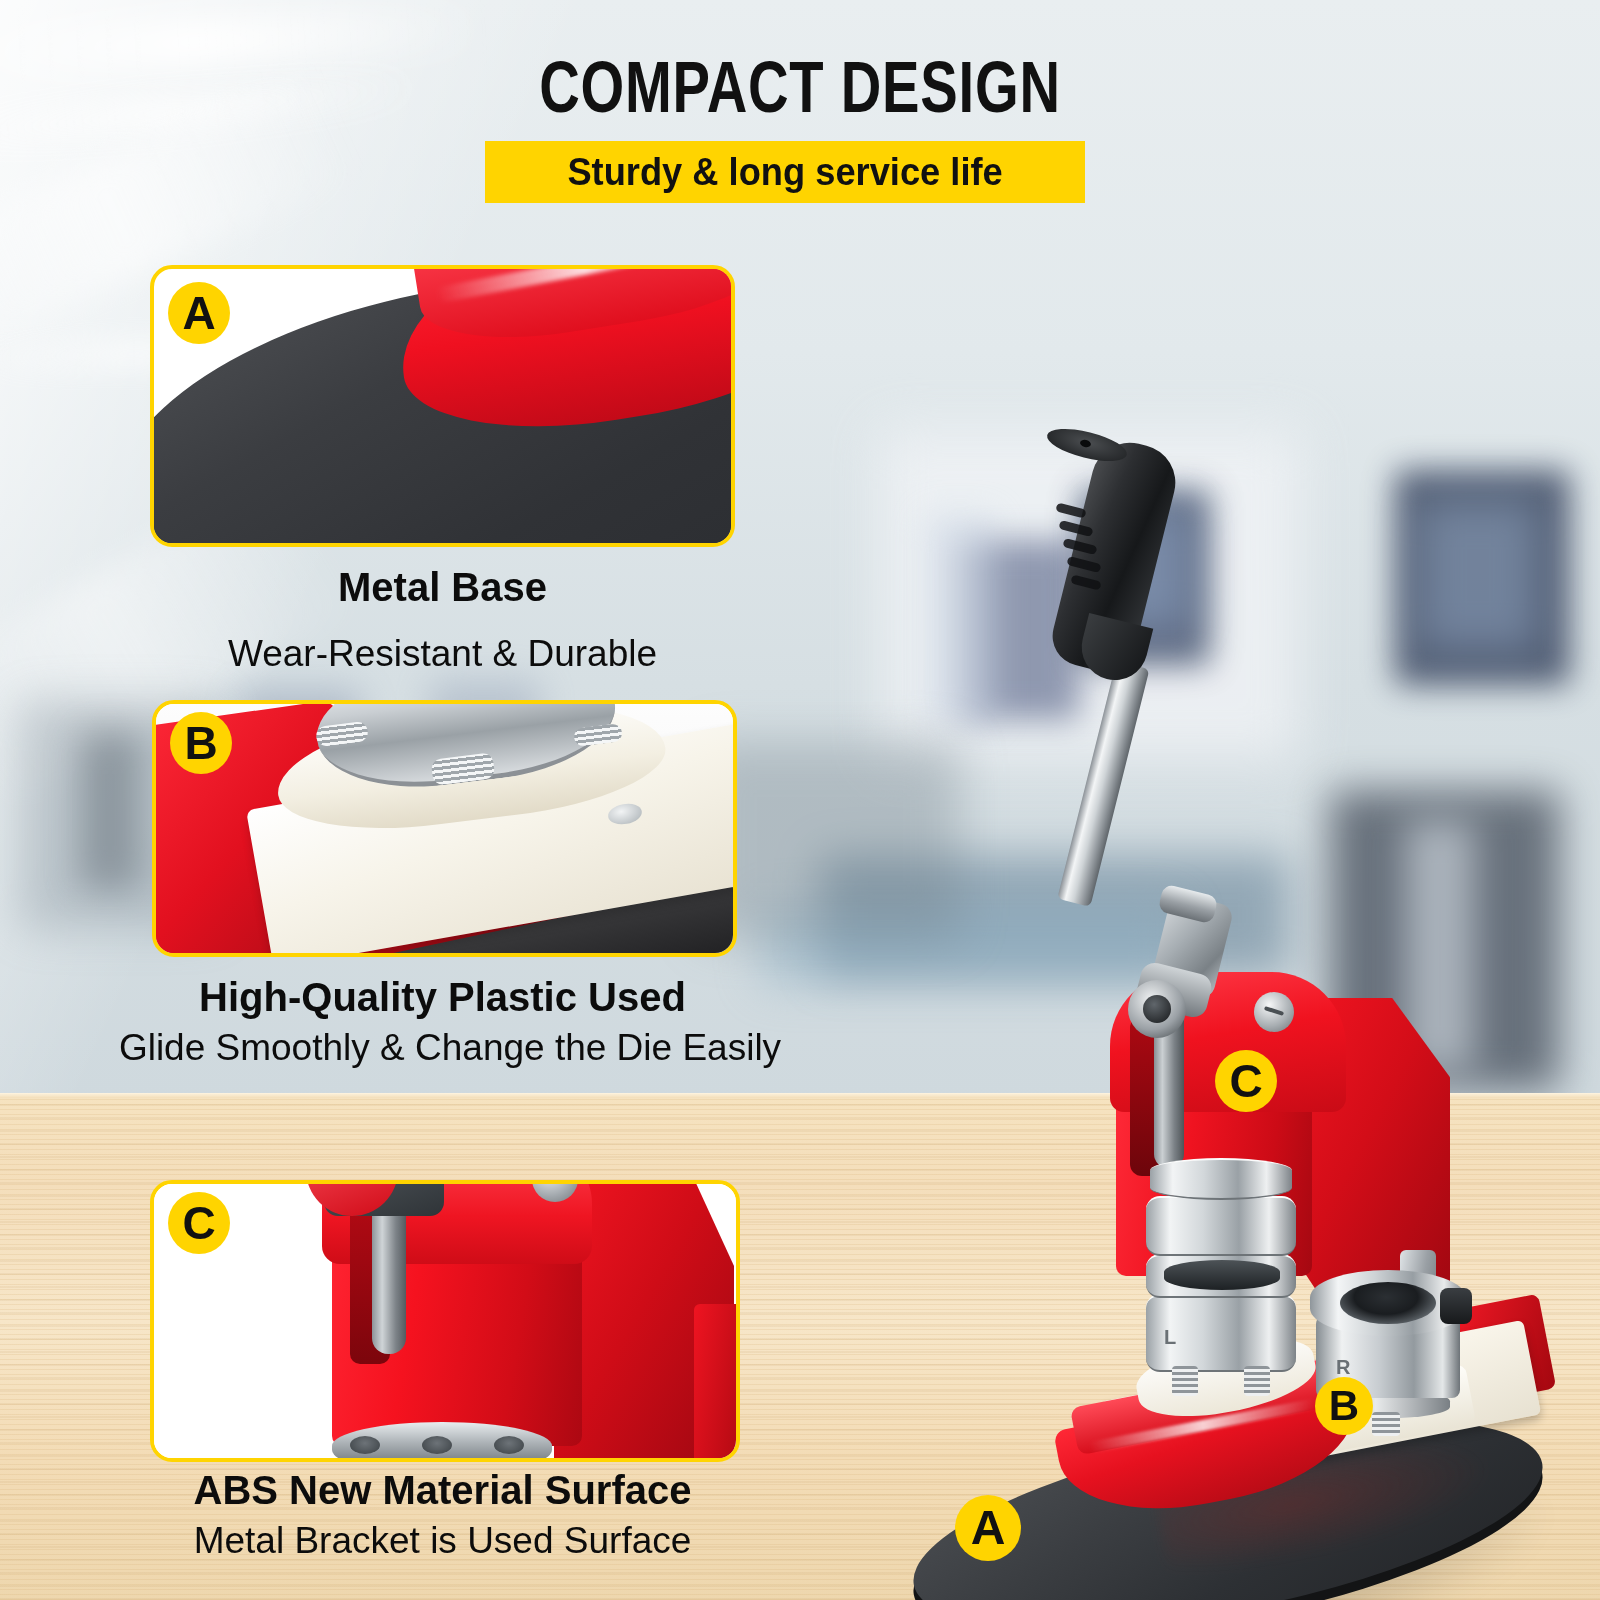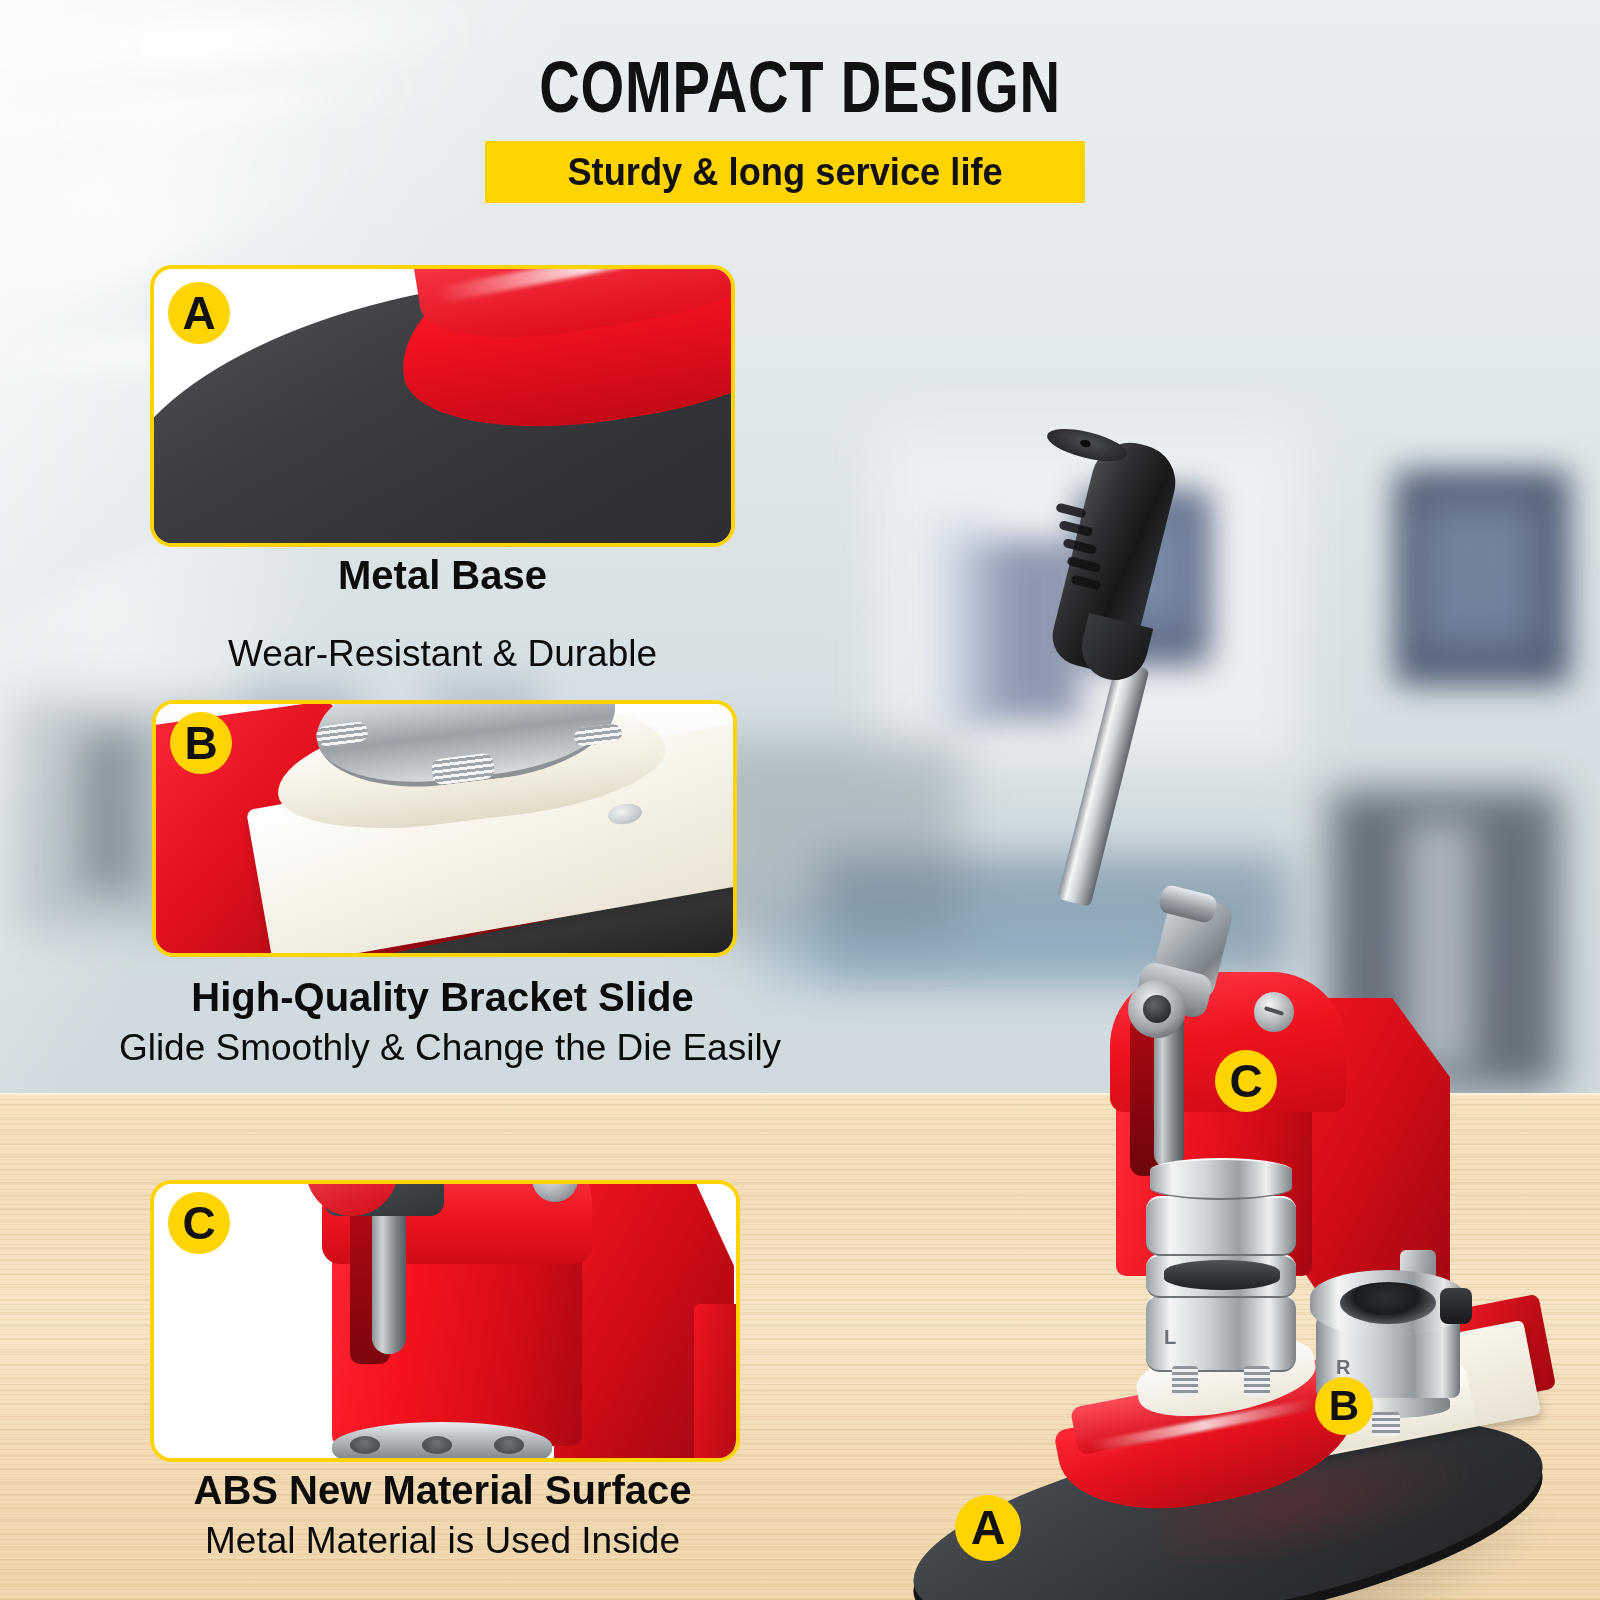--- a/index.html
+++ b/index.html
@@ -500,38 +500,38 @@
 <div class="panel" id="panelA">
   <div class="pa-shadow"></div>
   <div class="pa-baseEdge"></div>
   <div class="pa-base"></div>
   <div class="pa-red"></div>
   <div class="pa-red-top"></div>
   <div class="pa-red-gloss"></div>
 
 </div>
 <div class="badge" style="left:168px; top:282px;">A</div>
-<div class="caption cap-1" style="left:150px; top:553px; width:585px;">Metal Base</div>
+<div class="caption cap-1" style="left:150px; top:565px; width:585px;">Metal Base</div>
 <div class="caption cap-2" style="left:130px; top:604px; width:625px;margin-top:29px;">Wear-Resistant &amp; Durable</div>
 
 <div class="panel" id="panelB">
   <div class="pb-bg"></div>
   <div class="pb-red-bar"></div>
   <div class="pb-black"></div>
   <div class="pb-red-left"></div>
   <div class="pb-white-slab"></div>
   <div class="pb-white-top"></div>
   <div class="pb-chrome"></div>
   <div class="pb-spring pb-sp1"></div>
   <div class="pb-spring pb-sp2"></div>
   <div class="pb-spring pb-sp3"></div>
   <div class="pb-screw"></div>
 </div>
 <div class="badge" style="left:170px; top:712px;">B</div>
-<div class="caption cap-1" style="left:130px; top:975px; width:625px;">High-Quality Bracket Slide</div>
+<div class="caption cap-1" style="left:130px; top:975px; width:625px;">High-Quality Plastic Used</div>
 <div class="caption cap-2" style="left:10px; top:1027px; width:880px;">Glide Smoothly &amp; Change the Die Easily</div>
 
 <div class="panel" id="panelC">
   <div class="pc-bg"></div>
   <div class="pc-arm"></div>
   <div class="pc-body"></div>
   <div class="pc-head"></div>
   <div class="pc-slot"></div>
   <div class="pc-pin"></div>
   <div class="pc-clevis"></div>
@@ -539,21 +539,21 @@
   <div class="pc-screwhead"></div>
 
   <div class="pc-rightRed"></div>
   <div class="pc-flange"></div>
   <div class="pc-flangeHole pc-fh1"></div>
   <div class="pc-flangeHole pc-fh2"></div>
   <div class="pc-flangeHole pc-fh3"></div>
 </div>
 <div class="badge" style="left:168px; top:1192px;">C</div>
 <div class="caption cap-1" style="left:130px; top:1468px; width:625px;">ABS New Material Surface</div>
-<div class="caption cap-2" style="left:130px; top:1520px; width:625px;">Metal Material is Used Inside</div>
+<div class="caption cap-2" style="left:130px; top:1520px; width:625px;">Metal Bracket is Used Surface</div>
 
 <div id="product">
 
   <div class="base-shadow"></div>
   <div class="base-edge"></div>
   <div class="base-top"></div>
   <div class="base-sheen"></div>
 
   <div class="right-red-block"></div>
   <div class="slide-white"></div>

